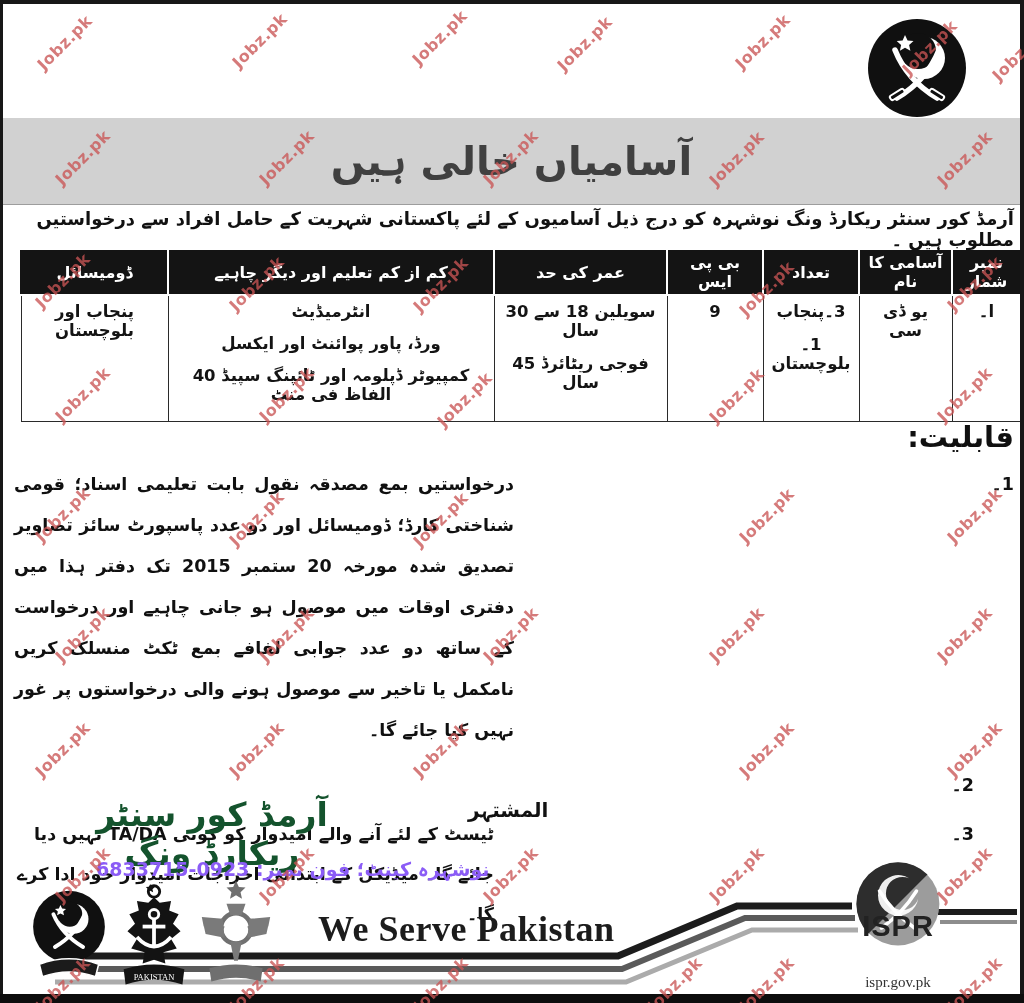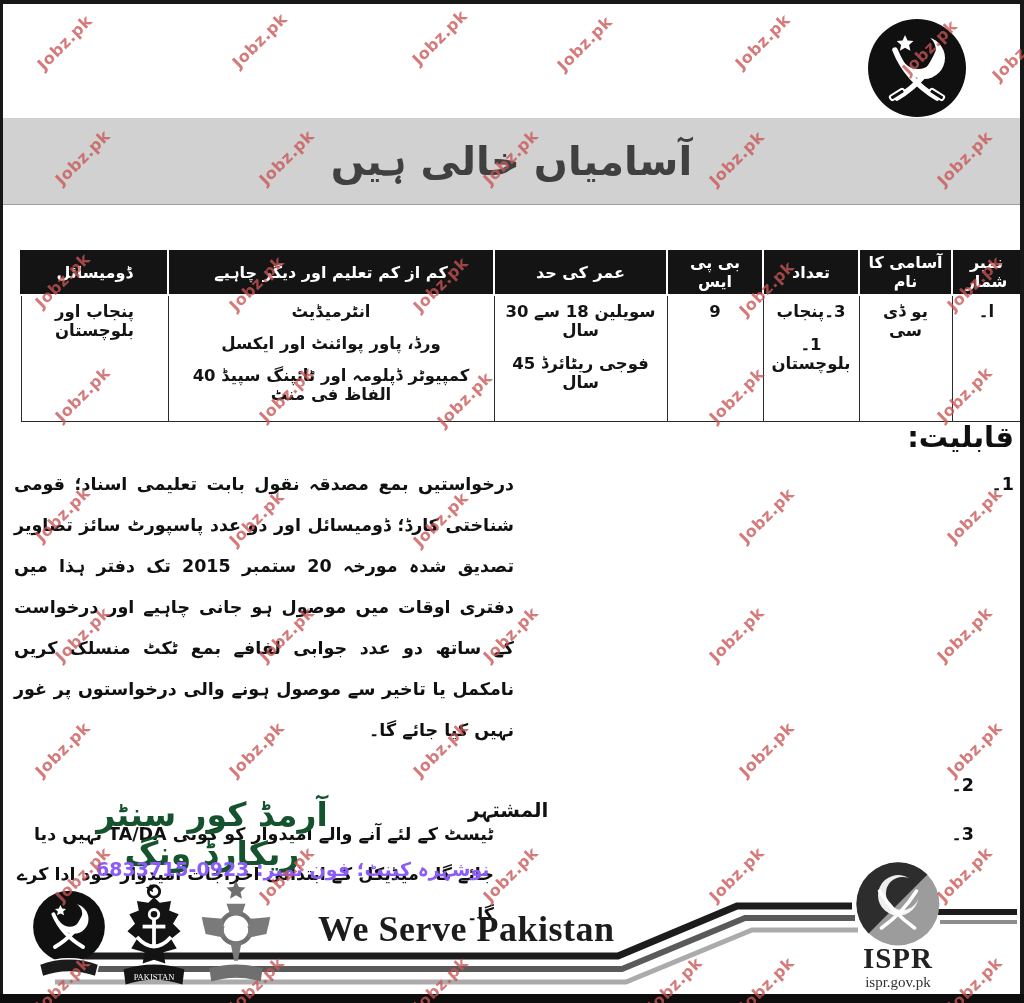--- a/index.html
+++ b/index.html
@@ -57,22 +57,22 @@
       font-weight:600; color:#8b5cf6; }
 
   
   .stripes { position:absolute; left:0; top:855px; width:1024px; height:140px; z-index:1; }
   .logo-army-bottom { position:absolute; left:30px;  top:888px; width:78px;  height:104px; z-index:2; }
   .logo-navy        { position:absolute; left:116px; top:882px; width:76px;  height:110px; z-index:2; }
   .logo-paf         { position:absolute; left:198px; top:878px; width:76px;  height:114px; z-index:2; }
   .slogan { position:absolute; left:318px; top:908px; font-family:"Liberation Serif", serif;
       font-size:36px; font-weight:bold; color:#1c1c1c; z-index:2; letter-spacing:.5px; }
   .ispr-logo { position:absolute; left:852px; top:858px; width:92px; height:92px; z-index:2; }
-  .ispr-name { position:absolute; left:852px; top:944px; width:92px; text-align:center;
-      font-family:Liberation Serif, serif; font-size:29px; font-weight:bold; color:#222;
+  .ispr-name { position:absolute; left:852px; top:912px; width:92px; text-align:center;
+      font-family:Liberation Sans, sans-serif; font-size:29px; font-weight:bold; color:#222;
       line-height:1; z-index:2; letter-spacing:1px; }
   .ispr-url { position:absolute; left:848px; top:974px; width:100px; text-align:center;
       font-family:"Liberation Serif", serif; font-size:15px; color:#333; z-index:2; }
 
   
   .wm { position:absolute; z-index:50; color:rgba(201,84,84,0.78); font-size:16px; font-weight:600;
       transform:rotate(-45deg); letter-spacing:.5px; pointer-events:none; white-space:nowrap; }
 </style>
 </head>
 <body>
@@ -88,20 +88,21 @@
     <path d="M28,32 Q40,62 70,80" stroke="#ffffff" stroke-width="5.5" fill="none" stroke-linecap="round"></path>
     <path d="M72,32 Q60,62 30,80" stroke="#ffffff" stroke-width="5.5" fill="none" stroke-linecap="round"></path>
     <rect x="62" y="74" width="16" height="5" rx="2" transform="rotate(32 70 76)" fill="#101010" stroke="#ffffff" stroke-width="2"></rect>
     <rect x="22" y="74" width="16" height="5" rx="2" transform="rotate(-32 30 76)" fill="#101010" stroke="#ffffff" stroke-width="2"></rect>
   </svg>
 
   <div class="banner">
     <span class="banner-text">آسامیاں خالی ہیں</span>
   </div>
 
+  <div class="intro">آرمڈ کور سنٹر ریکارڈ ونگ نوشہرہ کو درج ذیل آسامیوں کے لئے پاکستانی شہریت کے حامل افراد سے درخواستیں مطلوب ہیں ۔</div>
 
   <table class="vac">
     <colgroup>
       <col style="width:69px">
         <col style="width:93px">
         <col style="width:96px">
         <col style="width:96px">
       <col style="width:173px">
         <col style="width:326px">
         <col style="width:147px">

